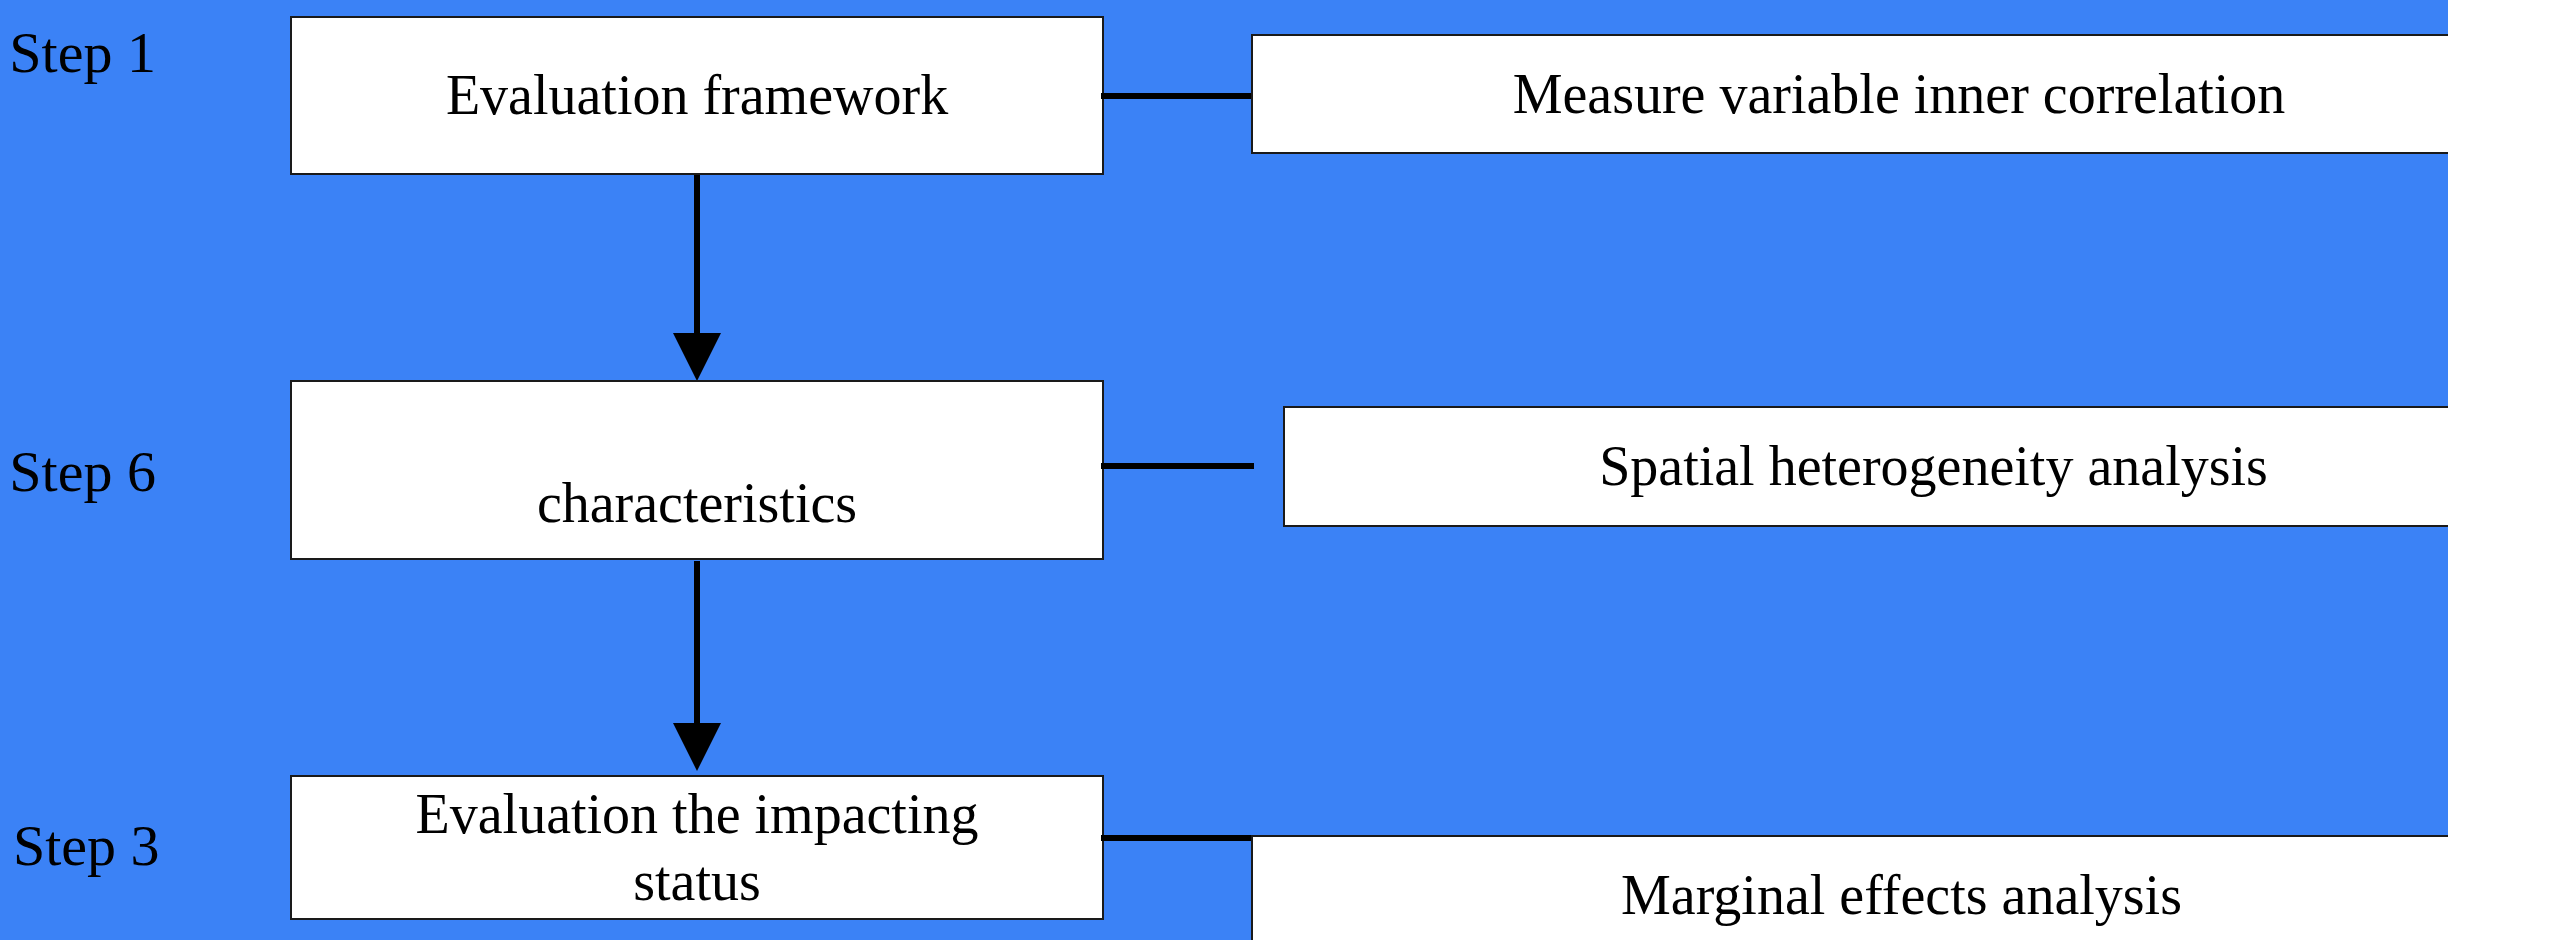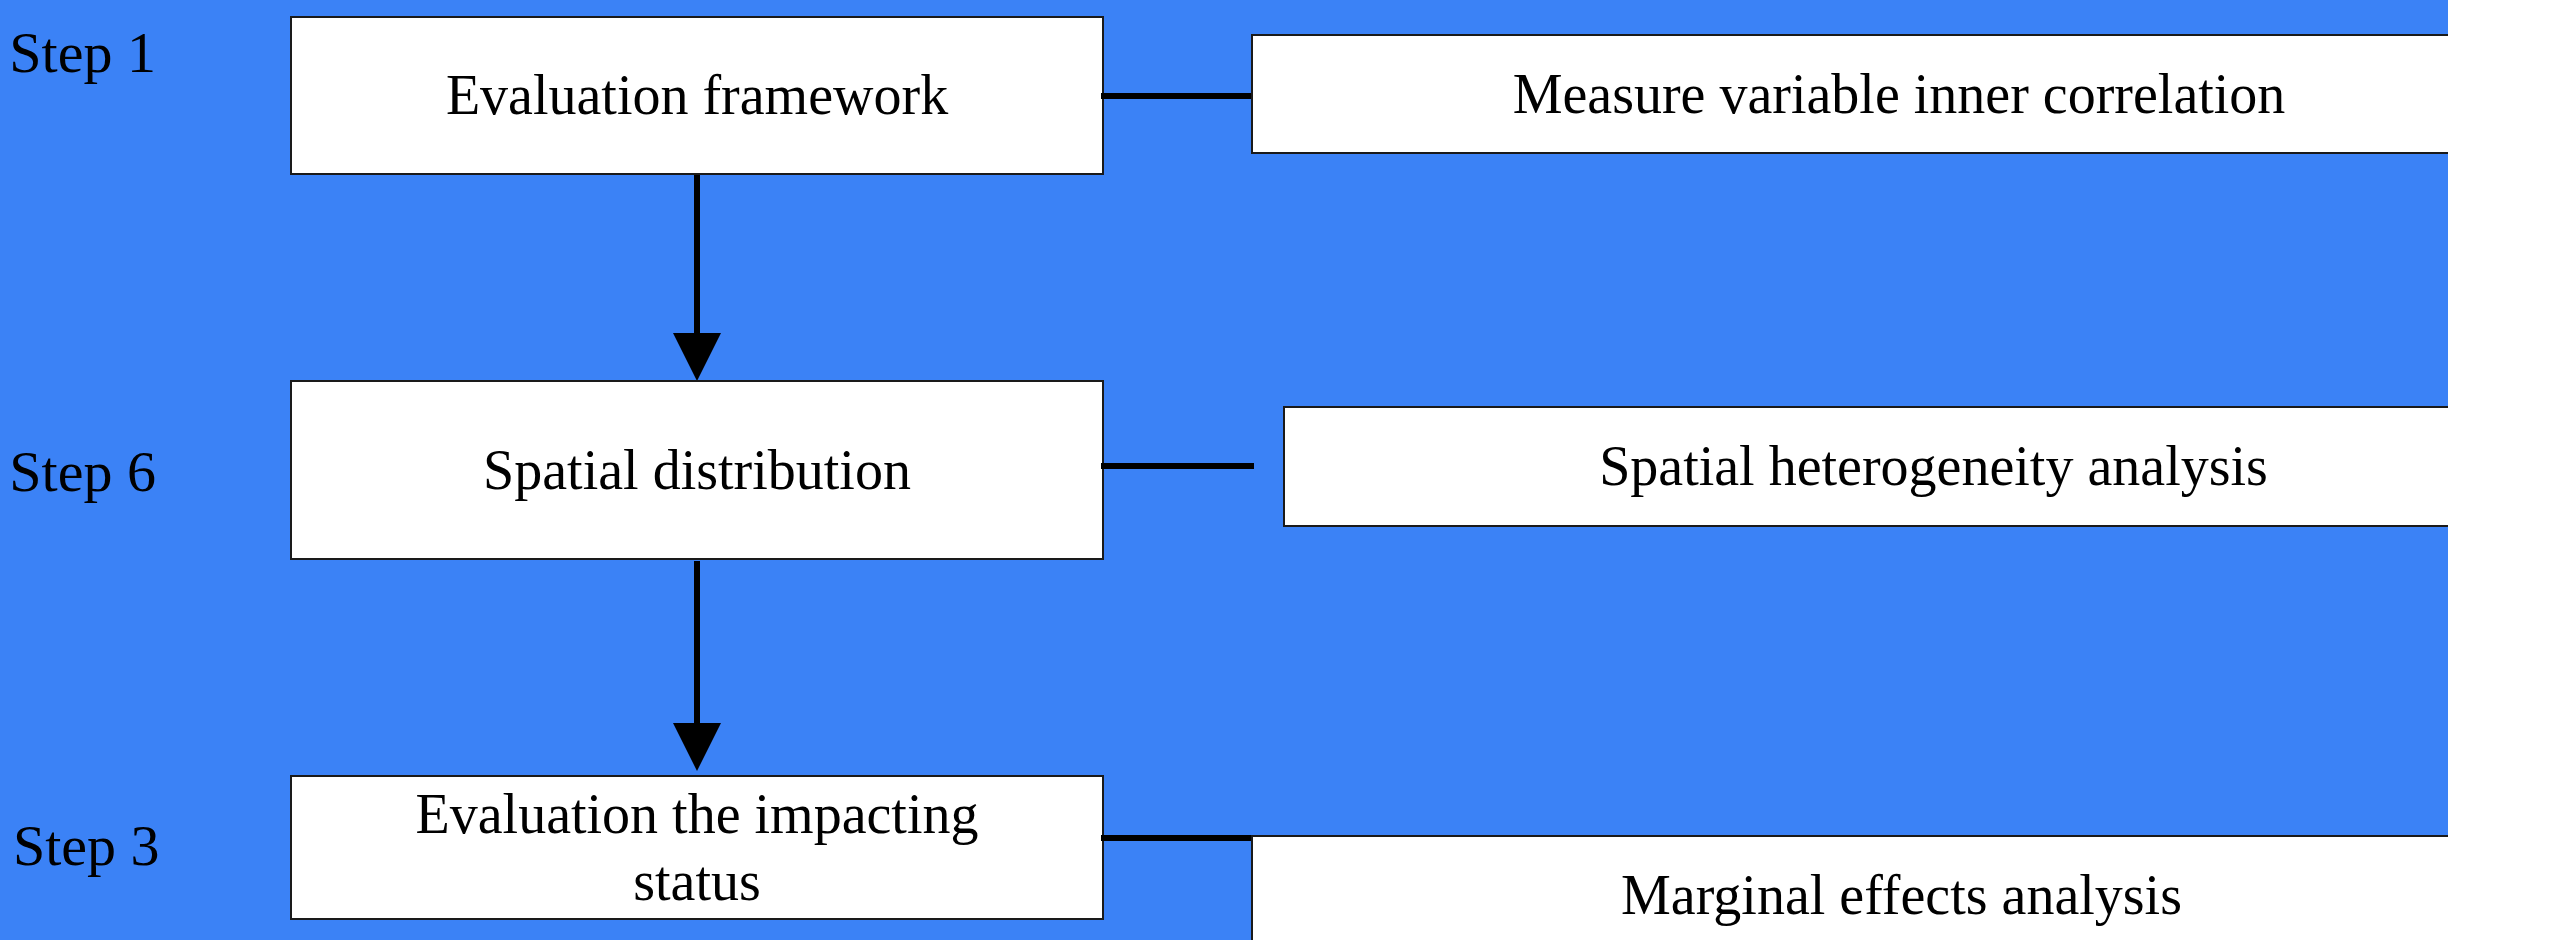--- a/index.html
+++ b/index.html
@@ -88,21 +88,21 @@
   <div class="node-box" style="left:1251px; top:34px; width:1301px; height:120px;padding-left:8px;">
     <span class="node-text">Measure variable inner correlation</span>
   </div>
 
   <div class="v-arrow-shaft" style="left:694px; top:175px; height:162px;"></div>
   <div class="v-arrow-head" style="left:673px; top:333px;"></div>
 
   <div class="step-label" style="left:9.3px; top:443px;">Step 6</div>
 
   <div class="node-box" style="left:290px; top:380px; width:814px; height:180px;">
-    <span class="node-text two-line"><span>Spatial distribution</span><br></span>
+    <span class="node-text two-line"><br><span>characteristics</span></span>
   </div>
 
   <div class="h-connector" style="left:1101px; top:463px; width:153px;"></div>
 
   <div class="node-box" style="left:1251px; top:406px; width:1301px; height:121px;margin-left:32px;">
     <span class="node-text">Spatial heterogeneity analysis</span>
   </div>
 
   <div class="v-arrow-shaft" style="left:694px; top:561px; height:166px;"></div>
   <div class="v-arrow-head" style="left:673px; top:723px;"></div>

